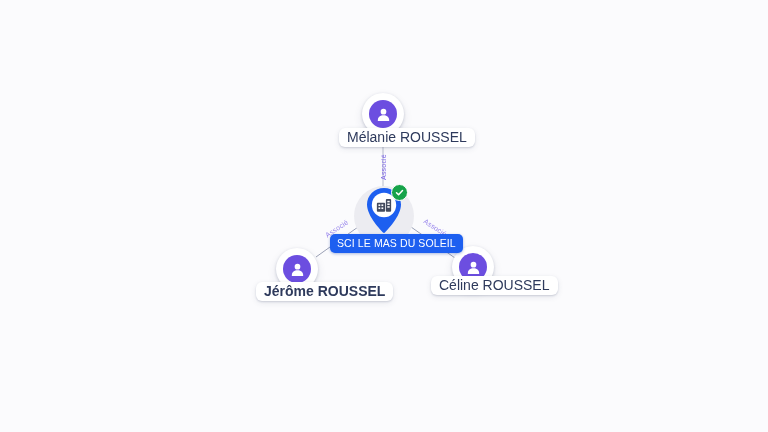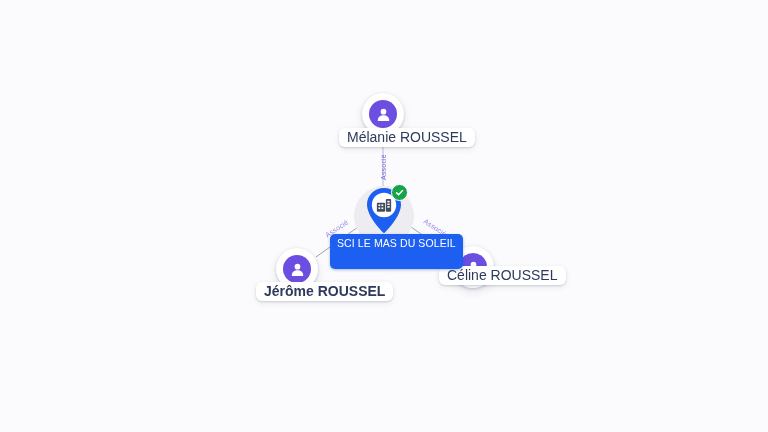--- a/index.html
+++ b/index.html
@@ -65,21 +65,21 @@
     display:flex;align-items:center;justify-content:center;
   }
   .verified-badge svg{display:block;}
 
   
   .company-label{
     position:absolute;
     background:#1d5ff0;
     color:#ffffff;
     border-radius:5px;
-    padding:3px 7px 20px 7px;
+    padding:3px 7px 4px 7px;
     font-size:10.5px;
     line-height:12px;
     letter-spacing:.1px;
     white-space:nowrap;
     box-shadow:0 1px 3px rgba(20,60,170,.35);
     cursor:pointer;
   }
 
   
   .edge-label{
@@ -144,21 +144,21 @@
   <div class="name-label" style="left:256px; top:282px;font-weight:bold;">Jérôme ROUSSEL</div>
 
   <div class="person-node" style="left:452px; top:246px;">
     <span class="avatar-disc">
       <svg width="17" height="17" viewBox="0 0 24 24" fill="#ffffff">
         <circle cx="12" cy="8" r="4"></circle>
         <path d="M4 20c0-4.4 3.6-7 8-7s8 2.6 8 7v1H4z"></path>
       </svg>
     </span>
   </div>
-  <div class="name-label" style="left:431px; top:266px;margin-left:8px;">Céline ROUSSEL</div>
+  <div class="name-label" style="left:431px; top:276px;">Céline ROUSSEL</div>
 
   <div class="company-node" style="left:354px; top:186px;">
     <div class="pin-wrap">
       <svg width="46" height="52" viewBox="0 0 46 52">
         <path d="M23 4c-9.4 0-17 7.4-17 16.6 0 11.8 14.4 26.3 16 27.9.5.5 1.4.5 2 0 1.6-1.6 16-16.1 16-27.9C40 11.4 32.4 4 23 4z" fill="#1d5ff0"></path>
         <circle cx="23" cy="21" r="12.2" fill="#ffffff"></circle>
       </svg>
 
       <svg style="position:absolute;left:14px;top:12px;" width="18" height="18" viewBox="0 0 24 24">
         <rect x="2.5" y="9" width="11" height="12" rx="1.2" fill="#434b5e"></rect>

